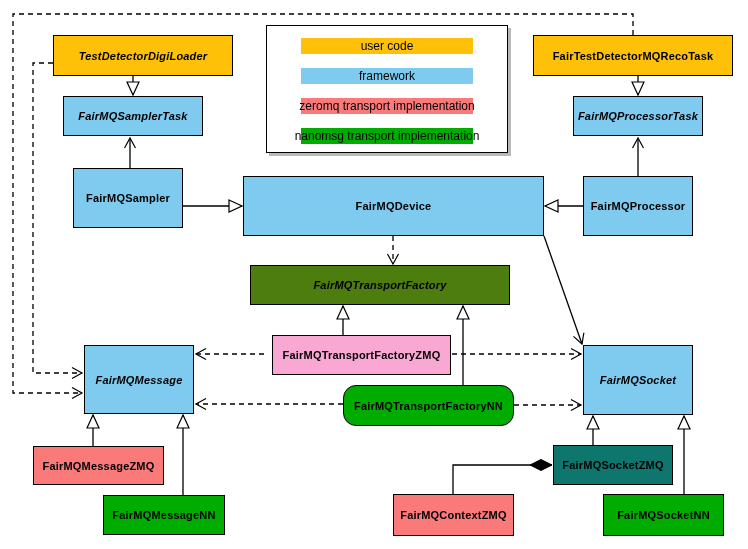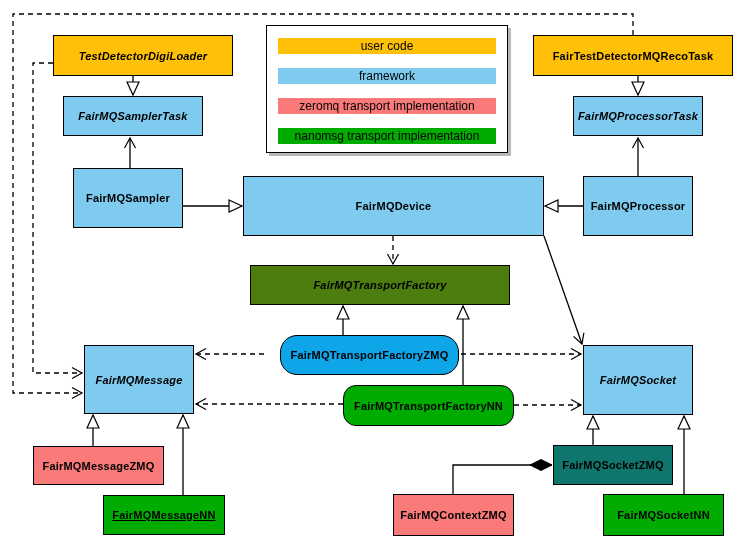--- a/index.html
+++ b/index.html
@@ -16,21 +16,21 @@
   #edges{position:absolute;left:0;top:0;width:748px;height:549px;pointer-events:none;}
   .edge{fill:none;stroke:#000;stroke-width:1.3px;}
   .edge.dep{stroke-dasharray:5 4;}
   .legend{
     position:absolute;box-sizing:border-box;background:#fff;border:1.5px solid #000;
     box-shadow:3px 3px 0 #b9b9b9;
     display:flex;flex-direction:column;align-items:center;
     padding-top:12px;gap:14px;
   }
   .legend-item{
-    width:218px;height:16px;display:flex;align-items:center;justify-content:center;
+    width:172px;height:16px;display:flex;align-items:center;justify-content:center;
     font-size:12px;color:#000;white-space:nowrap;
   }
 </style>
 </head>
 <body>
 
 <div id="canvas">
 
   <svg id="edges" width="748" height="549" viewBox="0 0 748 549">
     <defs>
@@ -77,22 +77,22 @@
     </div>
 
 <div class="node" style="left: 53px; top: 35px; width: 180px; height: 41px; background: rgb(255, 193, 7); font-style: italic;">TestDetectorDigiLoader</div>
     <div class="node" style="left: 533px; top: 35px; width: 200px; height: 41px; background: rgb(255, 193, 7);">FairTestDetectorMQRecoTask</div>
     <div class="node abstract" style="left: 63px; top: 96px; width: 140px; height: 40px; background: rgb(127, 203, 240);">FairMQSamplerTask</div>
     <div class="node abstract" style="left: 573px; top: 96px; width: 130px; height: 40px; background: rgb(127, 203, 240);">FairMQProcessorTask</div>
     <div class="node" style="left: 73px; top: 168px; width: 110px; height: 60px; background: rgb(127, 203, 240);">FairMQSampler</div>
     <div class="node" style="left: 243px; top: 176px; width: 301px; height: 60px; background: rgb(127, 203, 240);">FairMQDevice</div>
     <div class="node" style="left: 583px; top: 176px; width: 110px; height: 60px; background: rgb(127, 203, 240);">FairMQProcessor</div>
     <div class="node abstract" style="left: 250px; top: 265px; width: 260px; height: 40px; background: #4d7c0f;">FairMQTransportFactory</div>
-    <div class="node" style="left: 280px; top: 335px; width: 179px; height: 40px; background: #0ea5e9; border-radius: 17px;">FairMQTransportFactoryZMQ</div>
+    <div class="node" style="left: 272px; top: 335px; width: 179px; height: 40px; background: #f9a8d4;">FairMQTransportFactoryZMQ</div>
     <div class="node" style="left: 343px; top: 385px; width: 171px; height: 41px; background: rgb(0, 172, 0); border-radius: 13px;">FairMQTransportFactoryNN</div>
     <div class="node abstract" style="left: 84px; top: 345px; width: 110px; height: 69px; background: rgb(127, 203, 240);">FairMQMessage</div>
     <div class="node abstract" style="left: 583px; top: 345px; width: 110px; height: 70px; background: rgb(127, 203, 240);">FairMQSocket</div>
     <div class="node" style="left: 33px; top: 446px; width: 131px; height: 39px; background: rgb(250, 122, 122);">FairMQMessageZMQ</div>
-    <div class="node" style="left: 103px; top: 495px; width: 122px; height: 40px; background: rgb(0, 172, 0); text-decoration: underline;">FairMQMessageNN</div>
+    <div class="node" style="left: 103px; top: 495px; width: 122px; height: 40px; background: rgb(0, 172, 0);">FairMQMessageNN</div>
     <div class="node" style="left: 393px; top: 494px; width: 121px; height: 42px; background: rgb(250, 122, 122);">FairMQContextZMQ</div>
     <div class="node" style="left: 553px; top: 445px; width: 120px; height: 40px; background: #0f766e;">FairMQSocketZMQ</div>
     <div class="node" style="left: 603px; top: 494px; width: 121px; height: 42px; background: rgb(0, 172, 0);">FairMQSocketNN</div>
   </div>
 
 </body></html>

